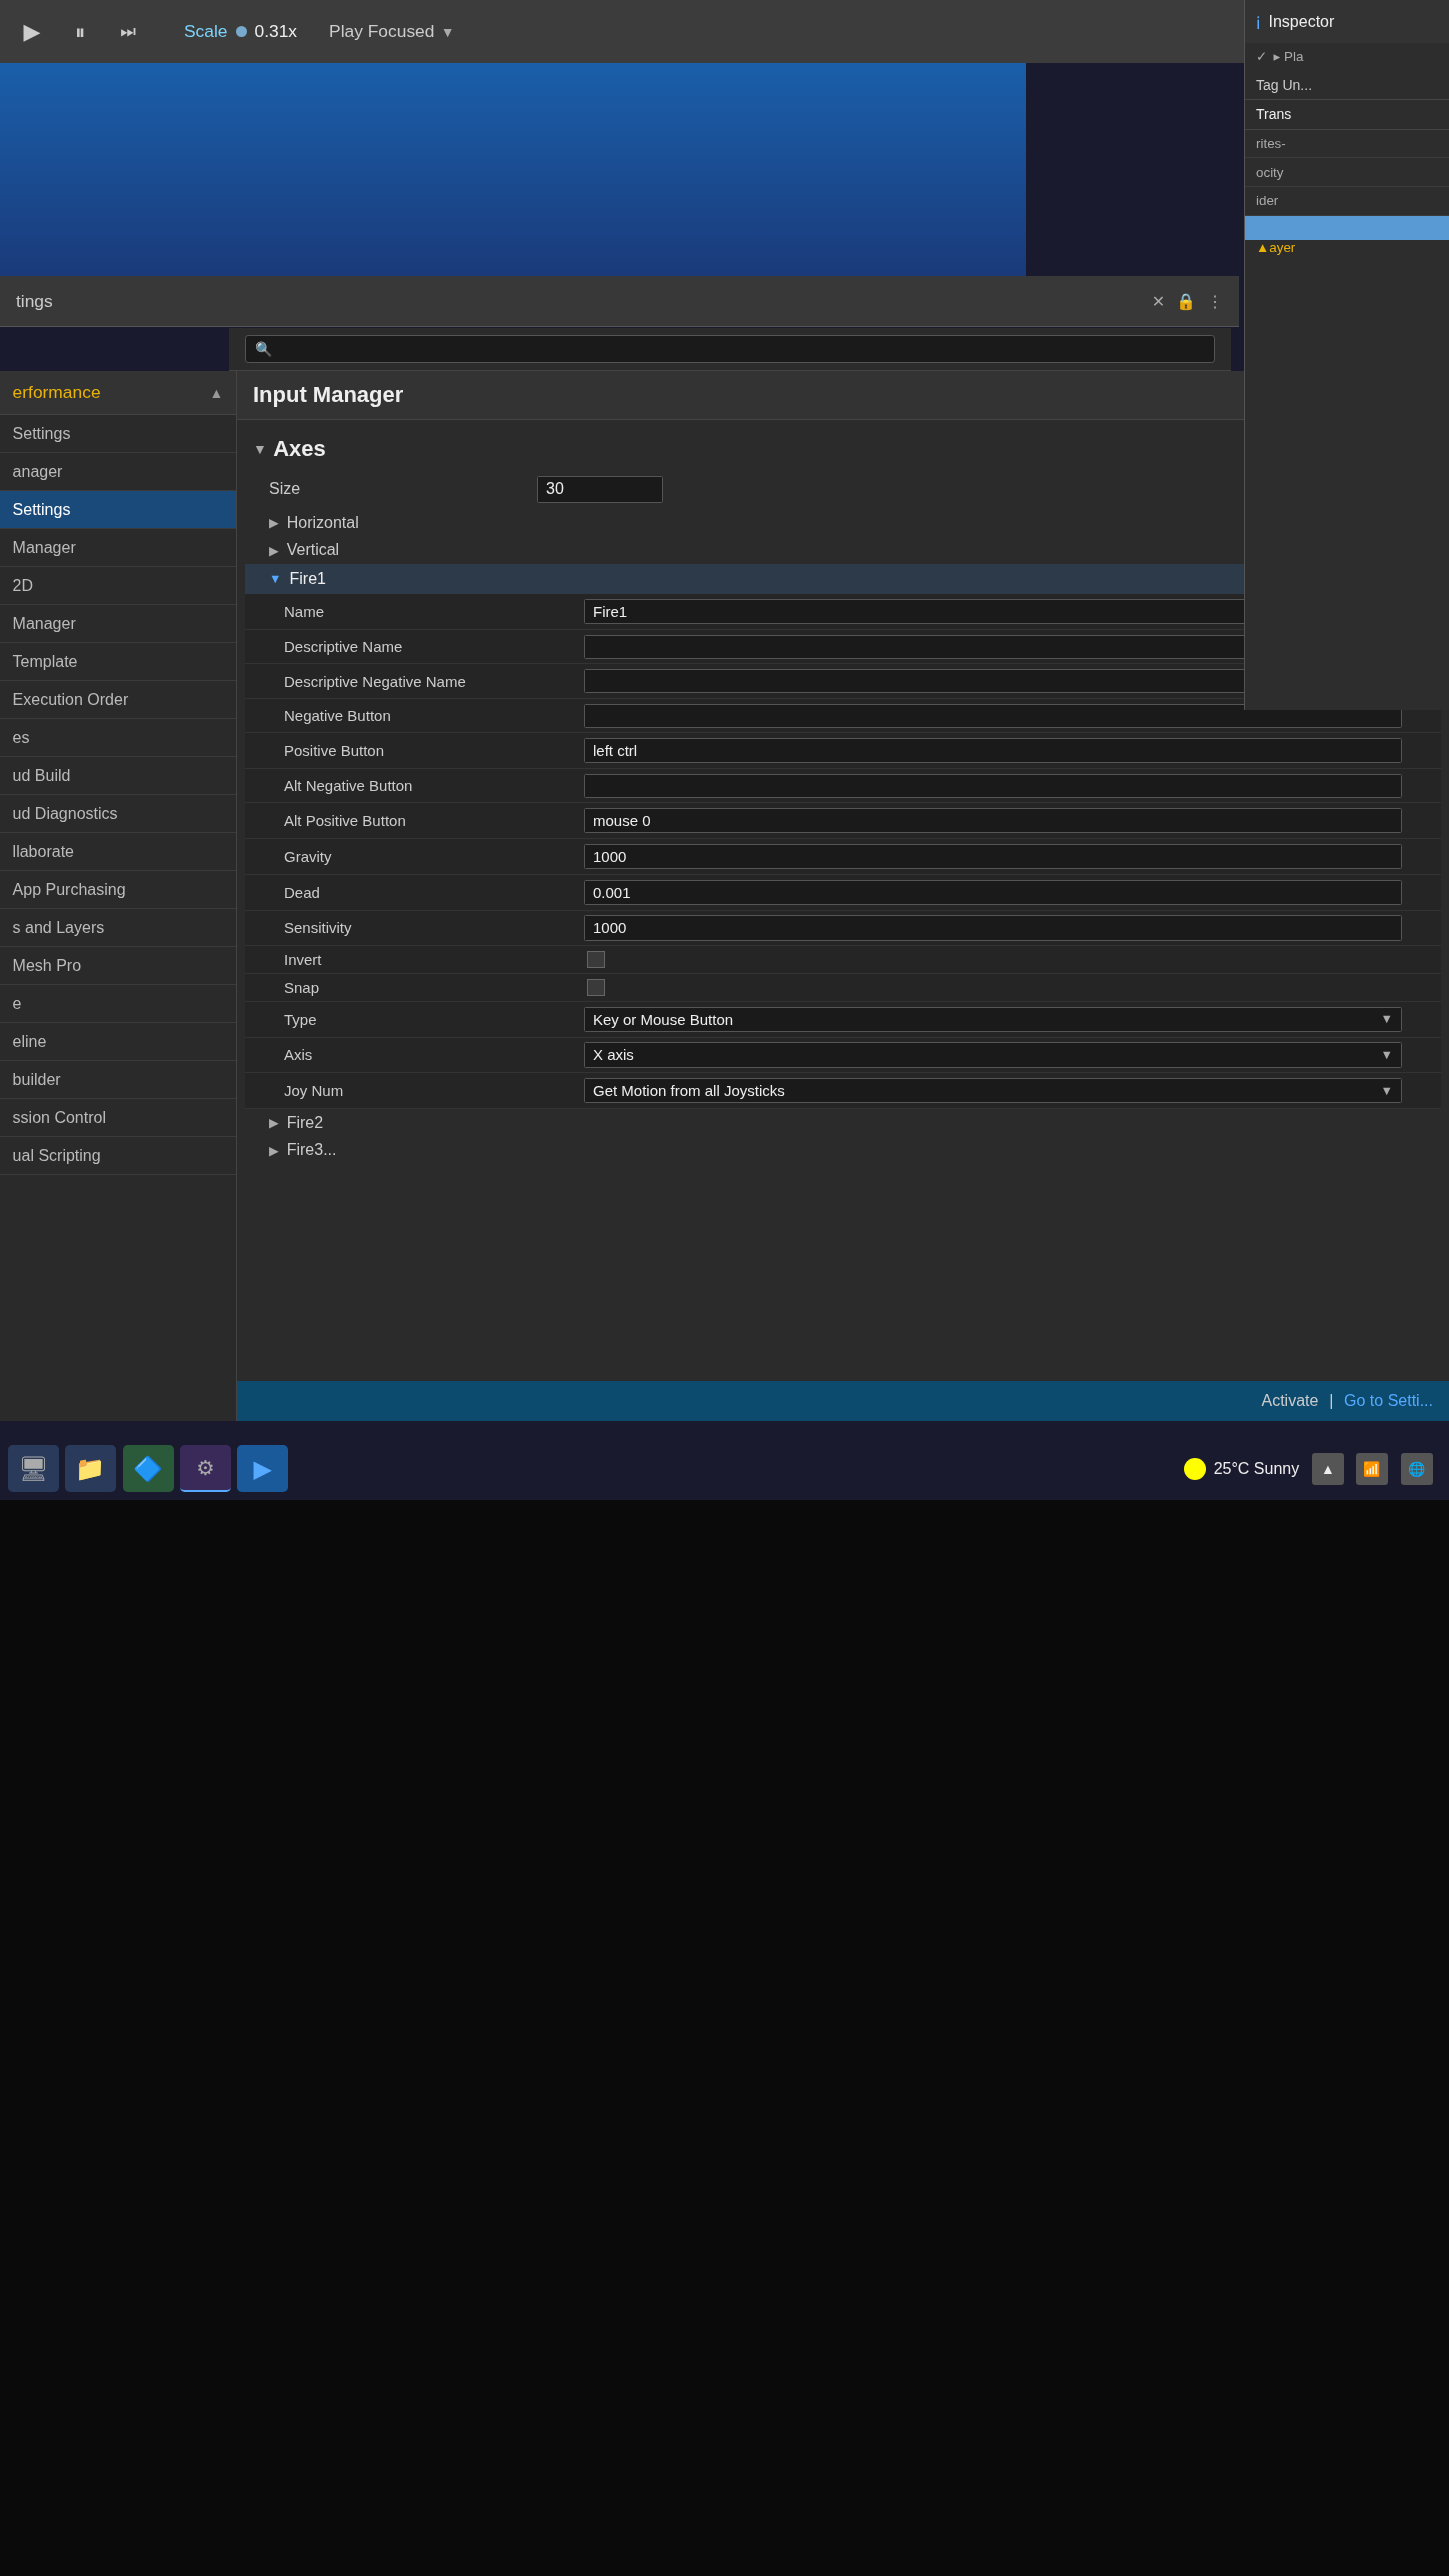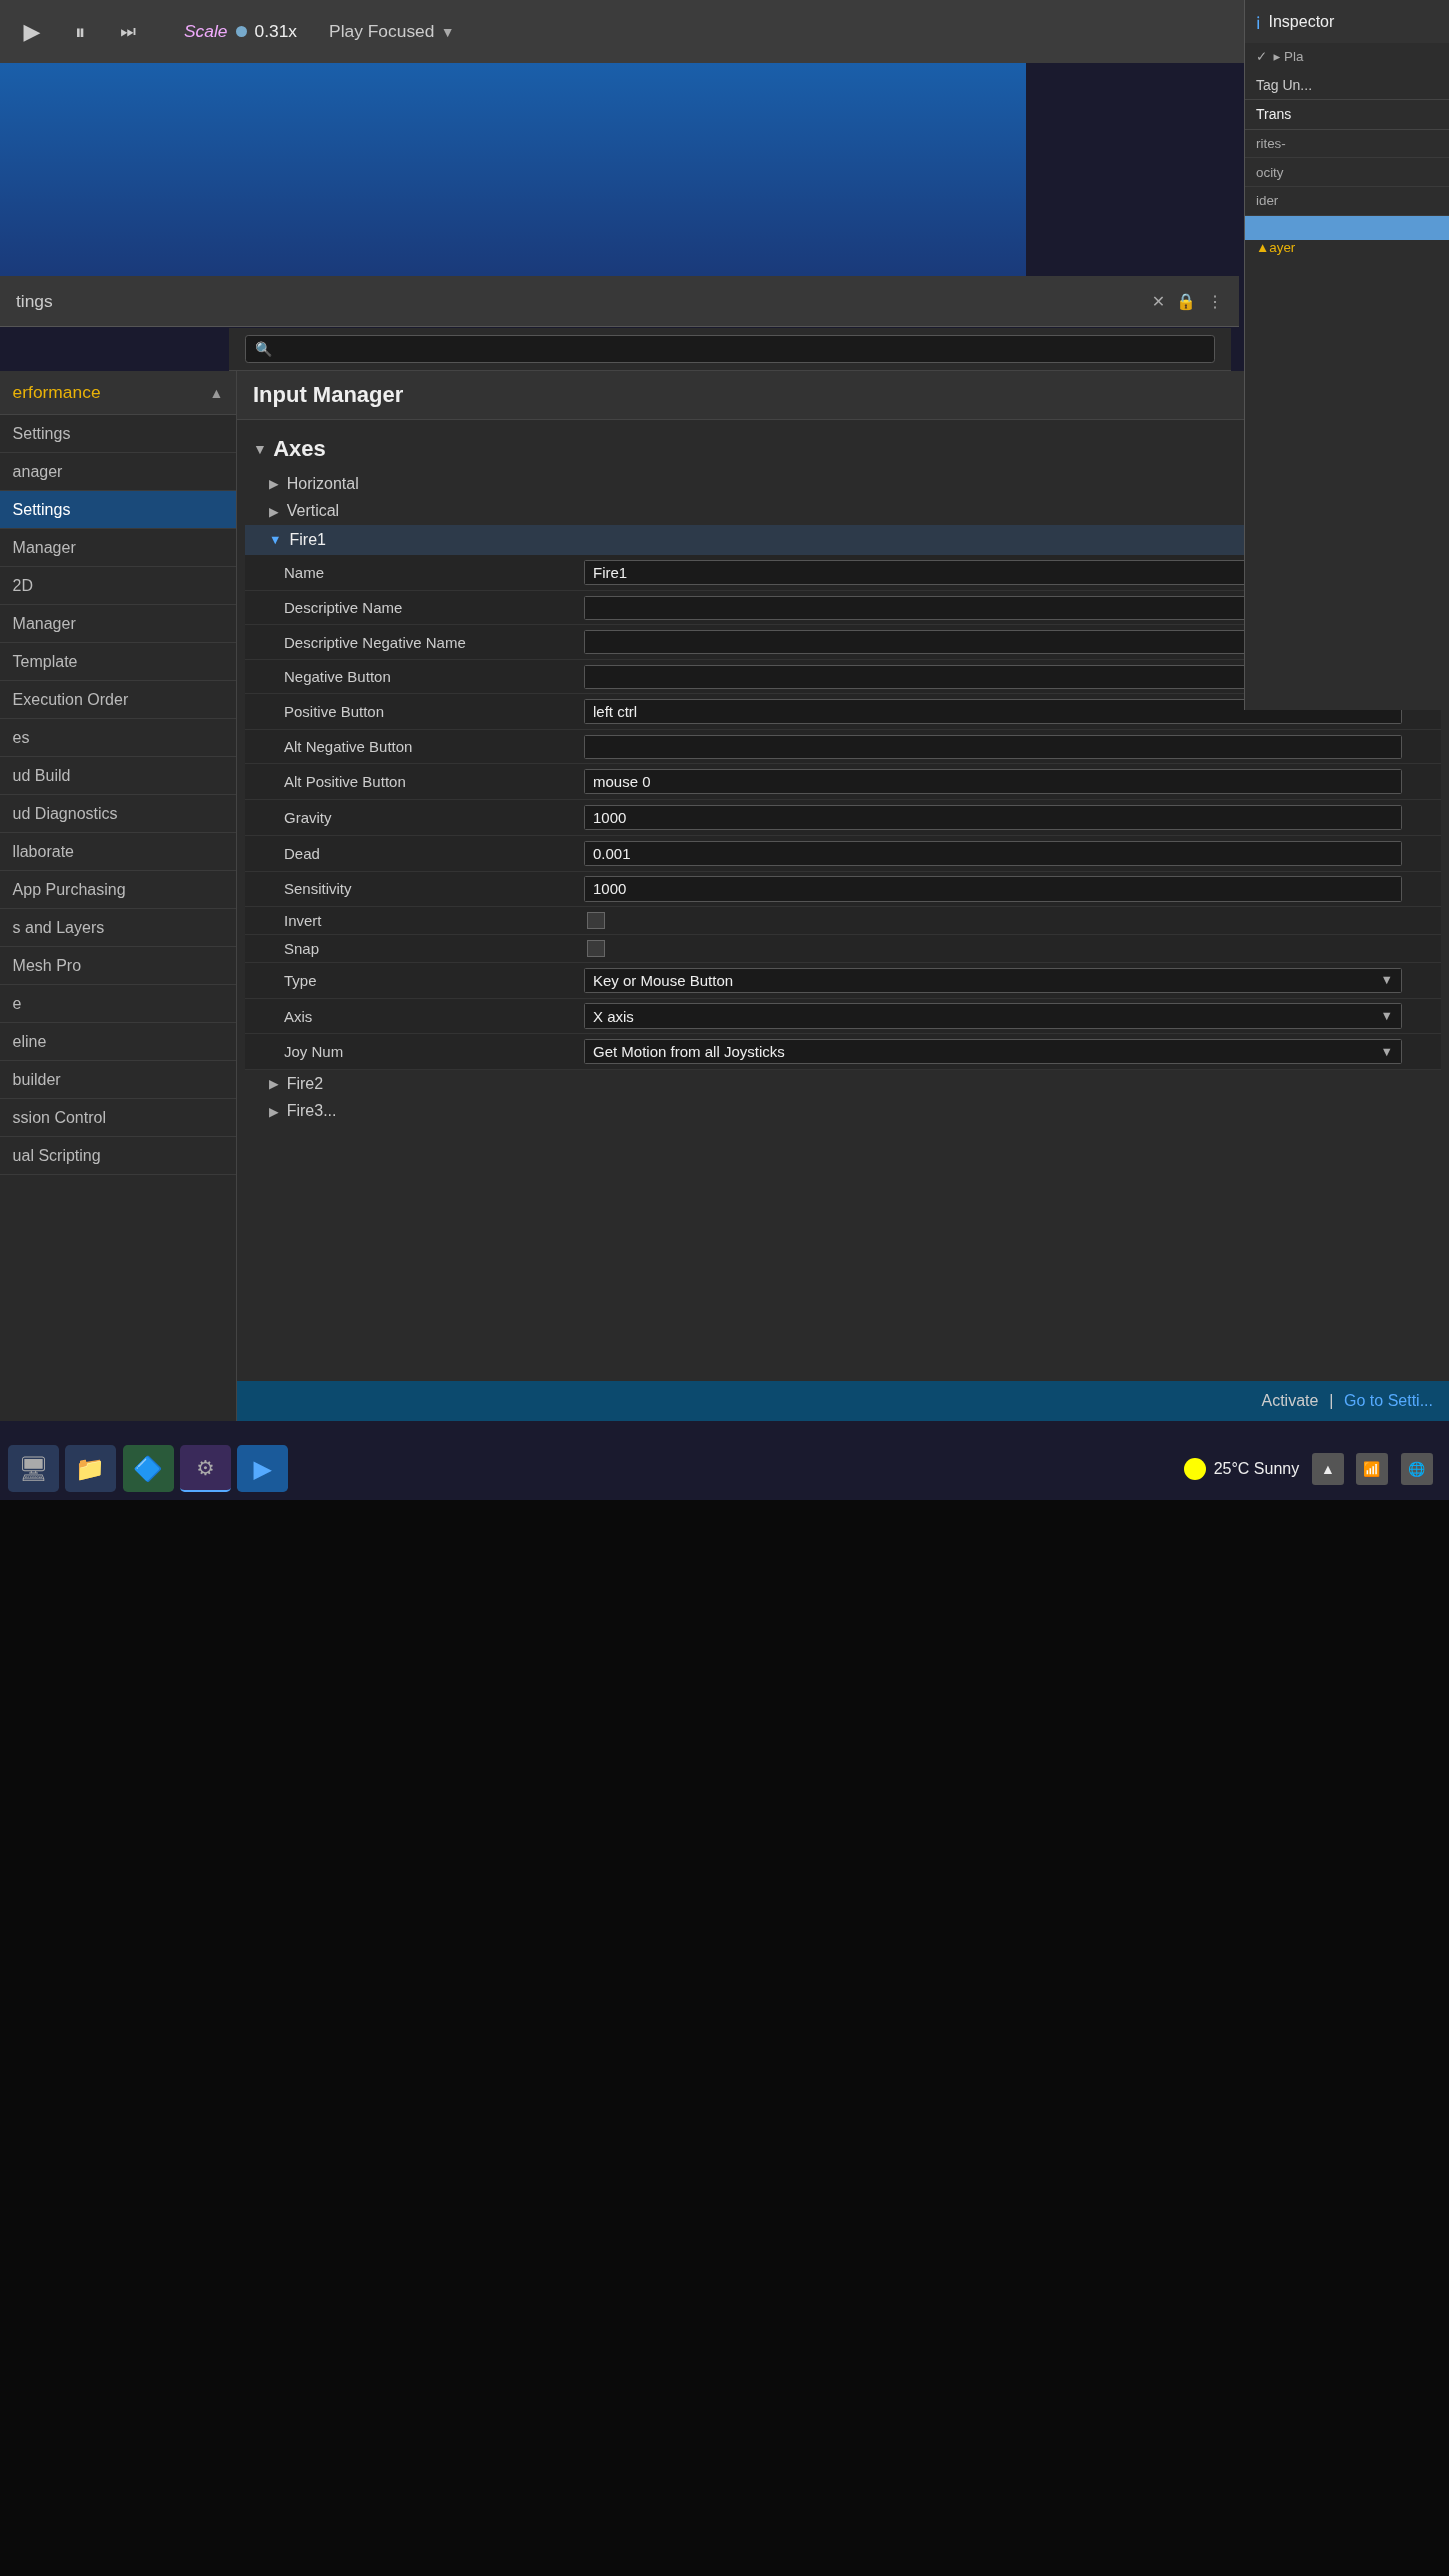--- a/index.html
+++ b/index.html
@@ -53,23 +53,22 @@
     }
 
     
     .scale-area {
       display: flex;
       align-items: center;
       gap: 8px;
       margin-left: 24px;
     }
     .scale-label {
-      color: #f0abfc;
+      color: #7dd3fc;
       font-size: 17.4px;
-      font-style: italic;
     }
     .scale-dot {
       width: 11px; height: 11px;
       background: #7ac; border-radius: 50%;
     }
     .scale-value {
       color: #eee;
       font-size: 17.4px;
     }
 
@@ -511,20 +510,24 @@
       </div>
 
       <div class="input-manager-content">
         <div class="axes-section">
 
           <div class="axes-header">
             <span class="axes-arrow">▼</span>
             <span class="axes-label">Axes</span>
           </div>
 
+          <div class="size-row">
+            <span class="property-label">Size</span>
+            <span class="property-value">30</span>
+          </div>
 
           <div class="axis-item">
             <span class="axis-item-arrow">▶</span>
             <span class="axis-item-label">Horizontal</span>
           </div>
 
           <div class="axis-item">
             <span class="axis-item-arrow">▶</span>
             <span class="axis-item-label">Vertical</span>
           </div>

